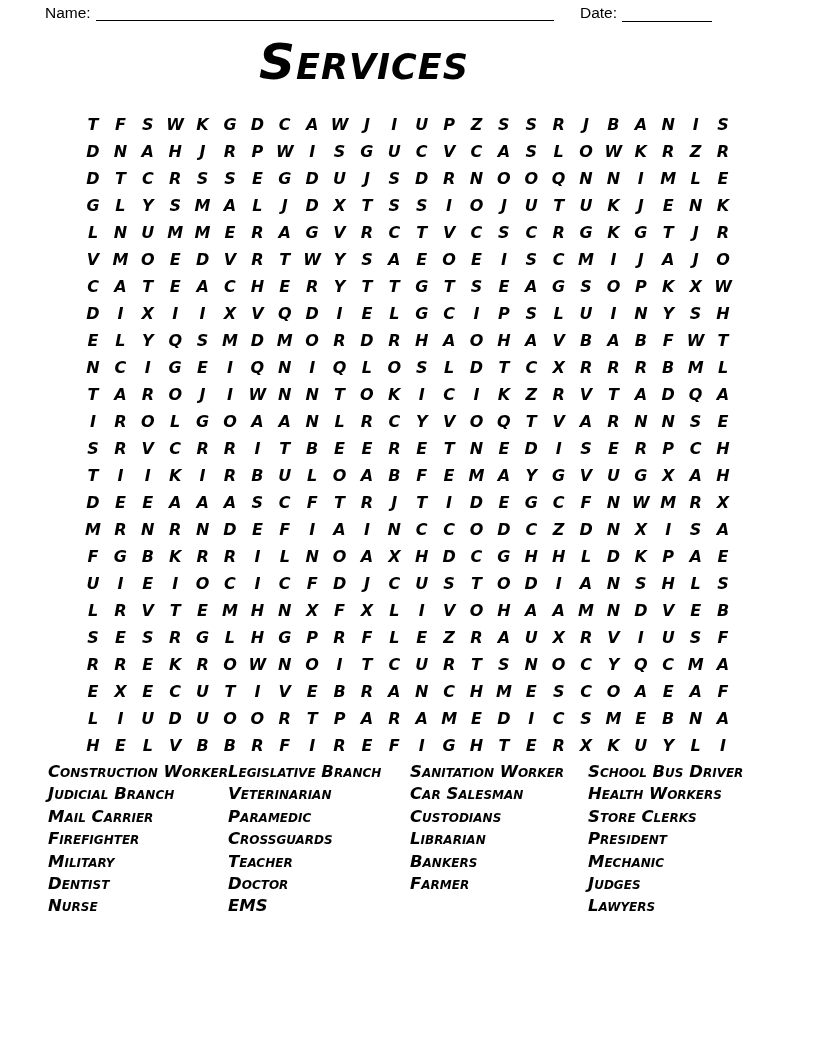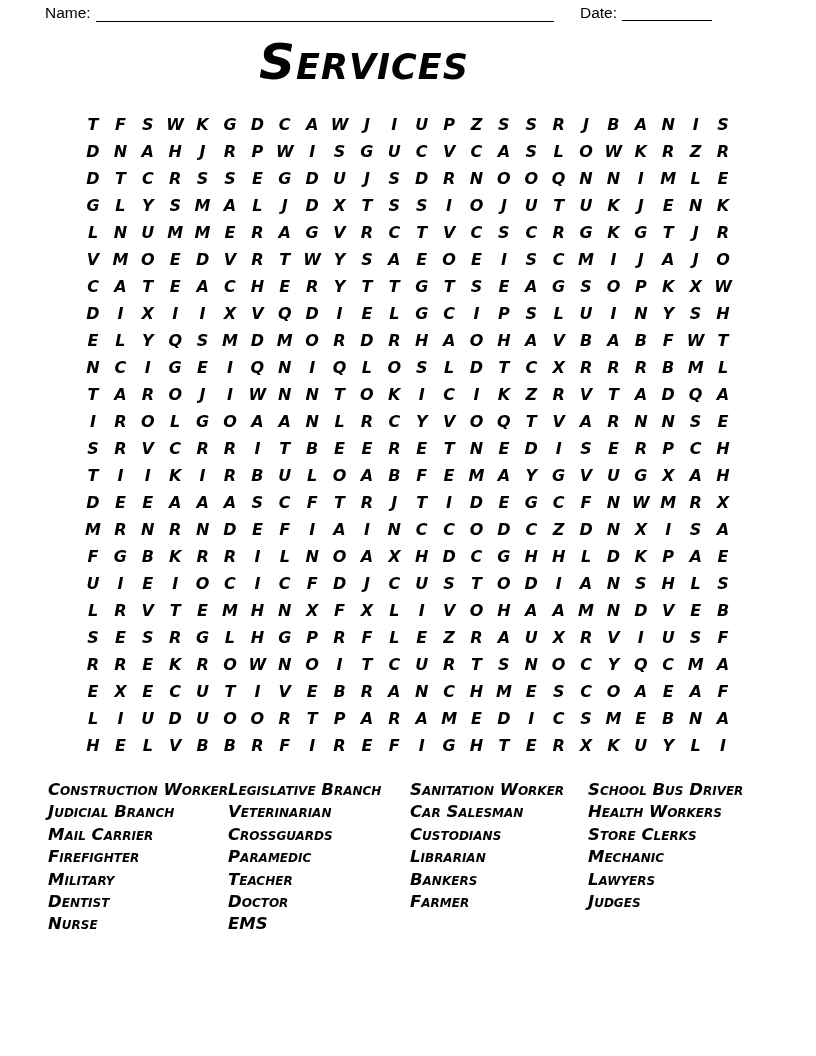--- a/index.html
+++ b/index.html
@@ -7,22 +7,22 @@
     width: 816px; height: 1056px;
     background: #ffffff; color: #000;
     font-family: "Liberation Sans", sans-serif;
     position: relative; overflow: hidden;
   }
   
   .header-row {
     position: absolute; top: 3px; left: 45px; width: 667px;
     display: flex; align-items: flex-end; font-size: 15.5px;
   }
-  .name-group { display: flex; flex: 1; align-items: center; margin-right: 26px; }
-  .date-group { display: flex; width: 132px; align-items: flex-start; }
+  .name-group { display: flex; flex: 1; align-items: flex-start; margin-right: 26px; }
+  .date-group { display: flex; width: 132px; align-items: center; }
   .label { white-space: nowrap; line-height: 20px; }
   .fill-line {
     border-bottom: 1.6px solid #000; height: 17px; flex: 1; margin-left: 5px;
   }
   
   .title {
     position: absolute; top: 34px; left: 0; width: 728px;
     margin: 0; text-align: center;
     font-family: "DejaVu Sans", sans-serif;
     font-weight: bold; font-style: italic; font-variant: small-caps;
@@ -35,21 +35,21 @@
     grid-auto-rows: 27px;
   }
   .cell {
     display: flex; align-items: center; justify-content: center;
     font-family: "DejaVu Sans", sans-serif;
     font-weight: bold; font-style: italic;
     font-size: 16px;
   }
   
   .words {
-    position: absolute; top: 779px; left: 48px;
+    position: absolute; top: 761px; left: 48px;
     display: grid; grid-template-columns: 180px 182px 178px auto;
   }
   .word {
     font-family: "DejaVu Sans", sans-serif;
     font-weight: bold; font-style: italic; font-variant: small-caps;
     font-size: 16.5px; line-height: 22.4px; white-space: nowrap;
   }
 </style>
 </head>
 <body>
@@ -654,37 +654,38 @@
         <div class="word">Judicial Branch</div>
         <div class="word">Mail Carrier</div>
         <div class="word">Firefighter</div>
         <div class="word">Military</div>
         <div class="word">Dentist</div>
         <div class="word">Nurse</div>
       </div>
       <div class="word-col">
         <div class="word">Legislative Branch</div>
         <div class="word">Veterinarian</div>
+        <div class="word">Paramedic</div>
         <div class="word">Crossguards</div>
-        <div class="word">Paramedic</div>
         <div class="word">Teacher</div>
         <div class="word">Doctor</div>
         <div class="word">EMS</div>
       </div>
       <div class="word-col">
         <div class="word">Sanitation Worker</div>
         <div class="word">Car Salesman</div>
         <div class="word">Custodians</div>
         <div class="word">Librarian</div>
         <div class="word">Bankers</div>
         <div class="word">Farmer</div>
       </div>
       <div class="word-col">
         <div class="word">School Bus Driver</div>
         <div class="word">Health Workers</div>
         <div class="word">Store Clerks</div>
+        <div class="word">President</div>
         <div class="word">Mechanic</div>
+        <div class="word">Judges</div>
         <div class="word">Lawyers</div>
-        <div class="word">Judges</div>
       </div>
     </div>
 
 </div>
 
 </body></html>

